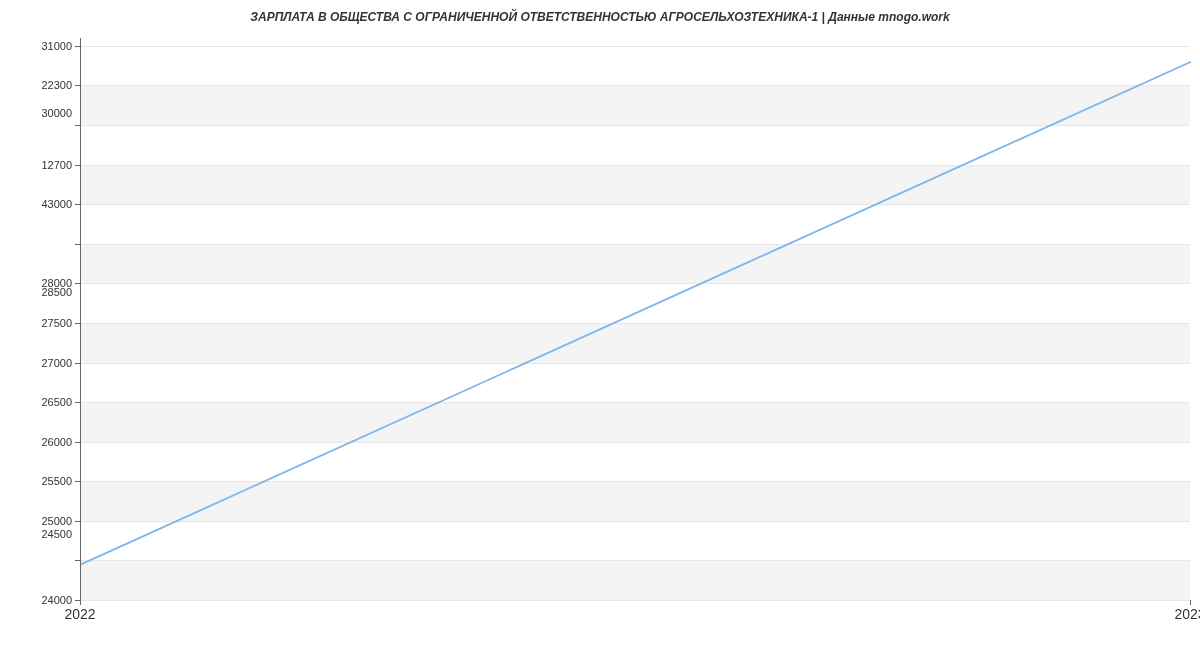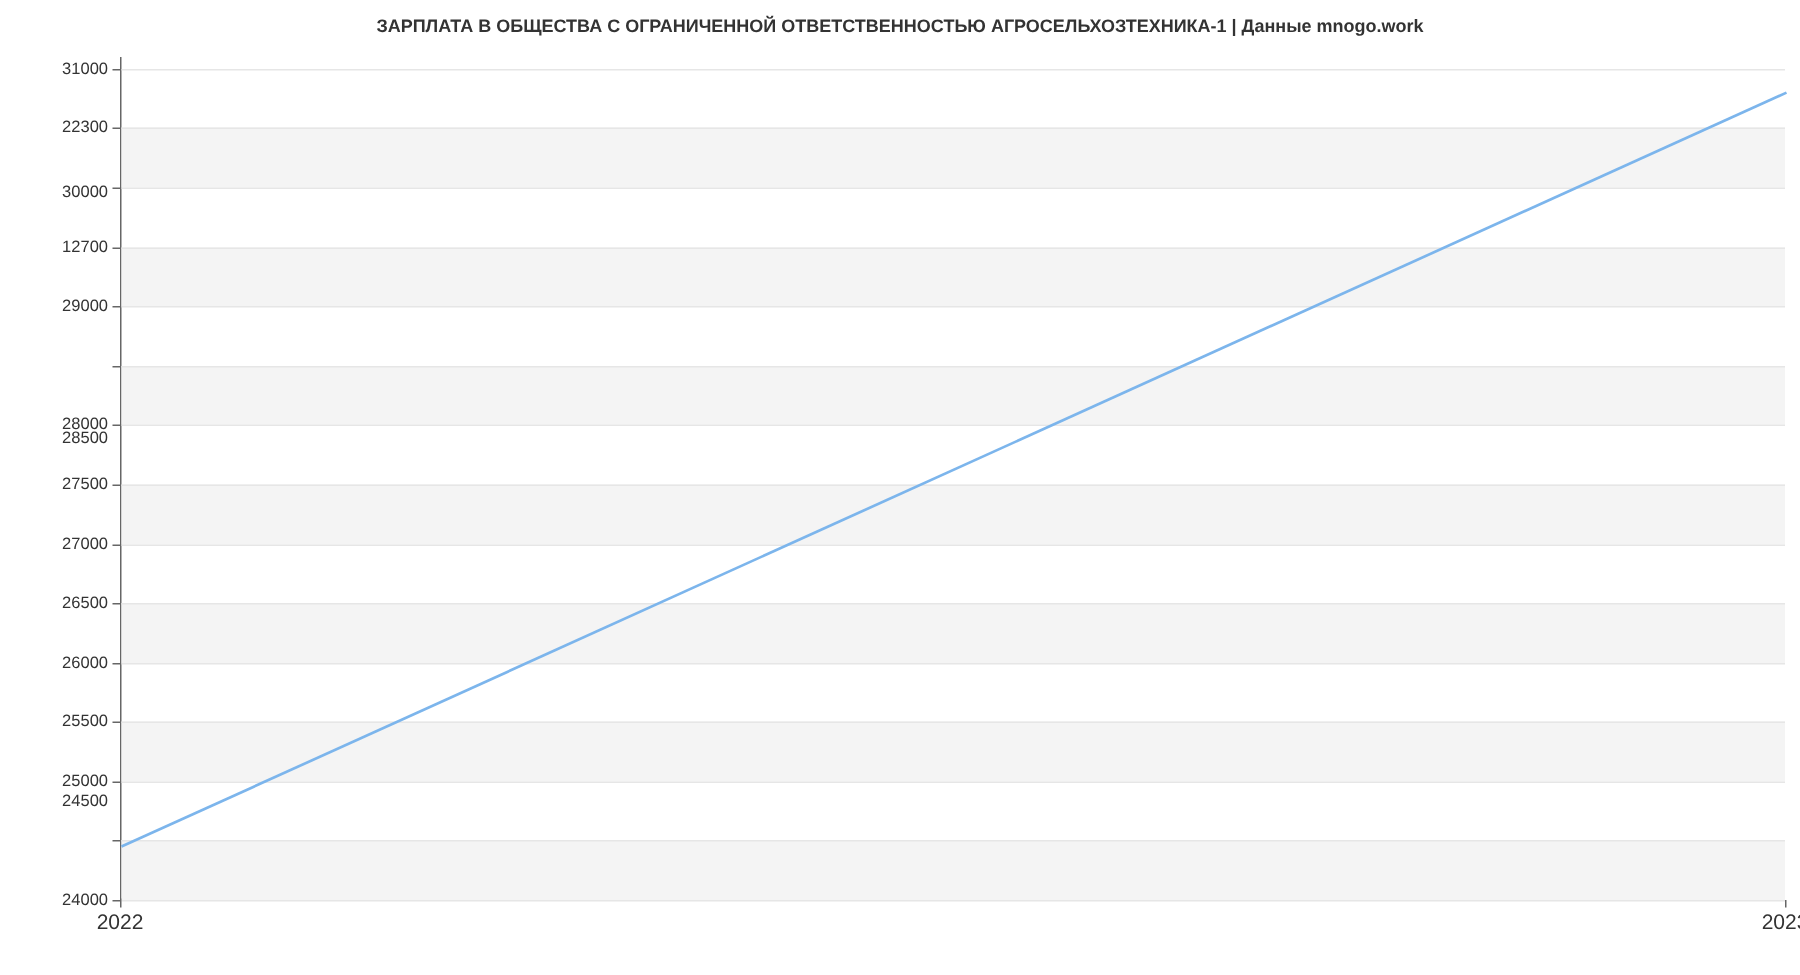--- a/index.html
+++ b/index.html
@@ -13,20 +13,21 @@
   }
   .title {
     position: absolute;
     top: 10px;
     left: 0;
     width: 100%;
     text-align: center;
     font-size: 12px;
     font-weight: bold;
     color: #333333;
+    font-style: italic;
   }
   .plot-container {
     position: absolute;
     left: 80px;
     top: 38px;
     width: 1110px;
     height: 562px;
     border-left: 1px solid #666666;
     border-bottom: 1px solid #666666;
   }
@@ -133,25 +134,25 @@
 <div class="ylabel" style="top: 402.113px;">26500</div>
 <div class="tick-y" style="left: 75px; top: 362.535px;"></div>
 <div class="ylabel" style="top: 362.535px;">27000</div>
 <div class="tick-y" style="left: 75px; top: 322.958px;"></div>
 <div class="ylabel" style="top: 322.958px;">27500</div>
 <div class="tick-y" style="left: 75px; top: 283.38px;"></div>
 <div class="ylabel" style="top: 283.38px;">28000</div>
 <div class="tick-y" style="left: 75px; top: 243.803px;"></div>
 <div class="ylabel" style="top: 243.803px; margin-top: 48px;">28500</div>
 <div class="tick-y" style="left: 75px; top: 204.225px;"></div>
-<div class="ylabel" style="top: 204.225px;">29000</div>
+<div class="ylabel" style="top: 204.225px;">43000</div>
 <div class="tick-y" style="left: 75px; top: 164.648px;"></div>
 <div class="ylabel" style="top: 164.648px;">12700</div>
 <div class="tick-y" style="left: 75px; top: 125.07px;"></div>
-<div class="ylabel" style="top: 128px;">30000</div>
+<div class="ylabel" style="top: 113px;">30000</div>
 <div class="tick-y" style="left: 75px; top: 85.493px;"></div>
 <div class="ylabel" style="top: 85.493px;">22300</div>
 <div class="tick-y" style="left: 75px; top: 45.9155px;"></div>
 <div class="ylabel" style="top: 45.9155px;">31000</div>
 <div class="tick-x" style="left: 80px; top: 600px;"></div>
 <div class="xlabel" style="left: 80px;">2022</div>
 <div class="tick-x" style="left: 1190px; top: 600px;"></div>
 <div class="xlabel" style="left: 1190px;">2023</div>
 
 </body></html>

